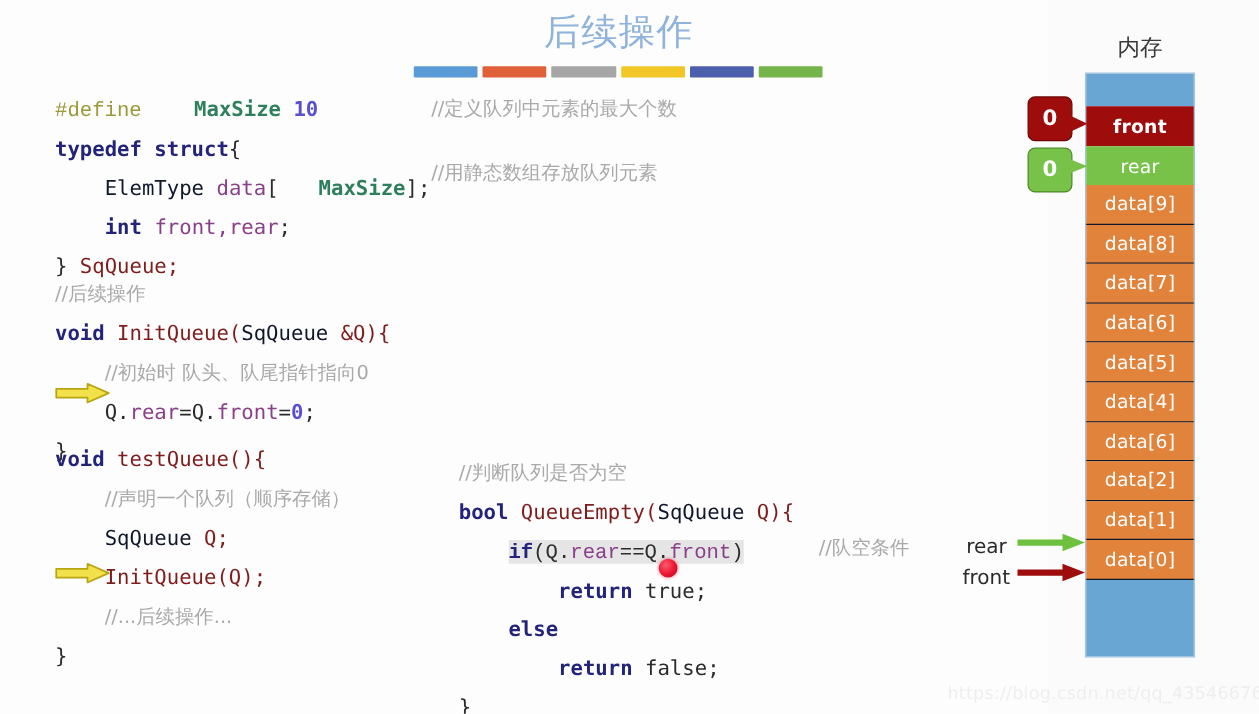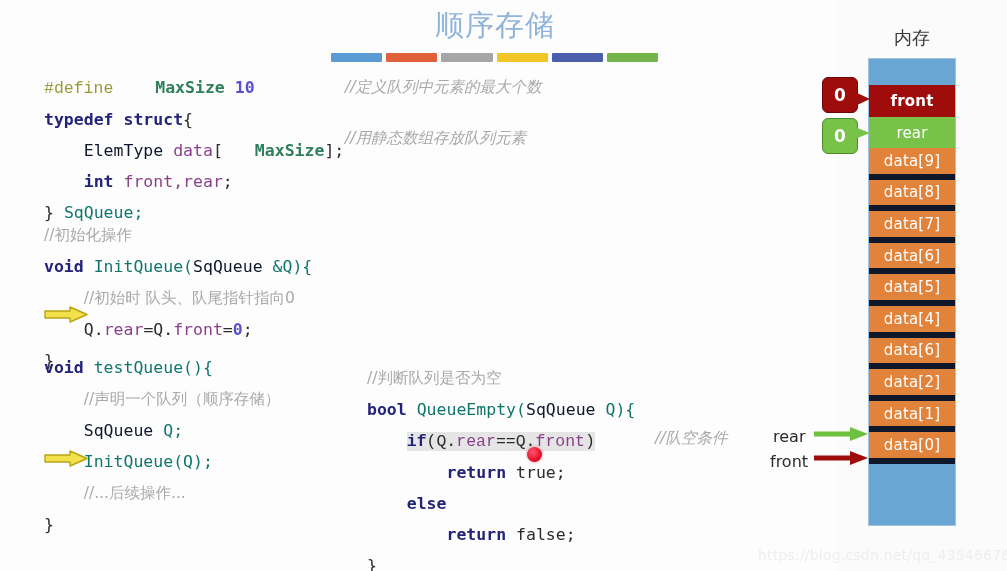--- a/index.html
+++ b/index.html
@@ -58,37 +58,36 @@
     white-space: pre;
     line-height: 31px;
     color: #3a3a3a;
   }
   .code .kw      { color: #23237a; font-weight: bold; }
   .code .def     { color: #9a9a38; font-family: Liberation Mono, monospace; }
   .code .macro   { color: #2e7f5b; font-weight: bold; padding-left: 32px; }
   .code .num     { color: #5a4fcf; font-weight: bold; text-align: center; }
   .code .type    { color: #0f172a; }
   .code .var     { color: #8a3f8a; }
-  .code .fn      { color: #0f766e; }
+  .code .fn      { color: #7f1d1d; }
   .code .plain   { color: #2b2b2b; }
   .code .cmt     { color: #a9a9a9; font-family: "DejaVu Sans", sans-serif; font-size: 15.5px; }
   .code .hl      { background: #e5e5e5; font-family: Liberation Mono, monospace; }
 
   #block-struct  { left: 44px;  top: 72px; }
   #block-init    { left: 44px;  top: 219px; }
   #block-test    { left: 44px;  top: 352px; }
   #block-empty   { left: 367px; top: 362px; }
 
   .cmt-line {
     position: absolute;
     font-family: "DejaVu Sans", sans-serif;
     font-size: 15.5px;
     color: #a9a9a9;
     white-space: pre;
-    font-style: italic;
   }
   #cmt-maxsize { left: 345px; top: 77px; }
   #cmt-array   { left: 345px; top: 128px; }
   #cmt-ptr     { left: 345px; top: 157px; }
   #cmt-empty-cond { left: 655px; top: 428px; }
 
   
   .yarrow {
     position: absolute;
     width: 44px;
@@ -146,21 +145,21 @@
     justify-content: center;
     font-family: "DejaVu Sans", sans-serif;
     font-size: 15px;
     color: #ffffff;
     letter-spacing: .2px;
   }
   .mem-cell.pad    { background: #6aa6d4; }
   .mem-cell.front  { background: #9e0c0c; height: 32px; font-weight: 600; }
   .mem-cell.rear   { background: #7ec champion; }
   .mem-cell.rear   { background: #79c24a; height: 31px; }
-  .mem-cell.data   { background: #e2833c; height: 31.6px; border-bottom: 6px solid #0f172a; }
+  .mem-cell.data   { background: #e2833c; height: 31.6px; border-bottom: 1px solid #0f172a; }
   .mem-cell.data:last-of-type { border-bottom: none; }
   .mem-cell.pad-top { height: 26px; }
 
   
   .callout {
     position: absolute;
     width: 34px;
     height: 34px;
     border-radius: 6px;
     display: flex;
@@ -219,41 +218,41 @@
     font-size: 14px;
     color: #eeeeee;
     letter-spacing: .2px;
   }
 </style>
 </head>
 <body>
 
 <div class="stage">
 
-  <div class="title">顺序存储</div>
+  <div class="title">后续操作</div>
 
   <div class="rulebar">
     <span style="background:#5b9bd5"></span>
     <span style="background:#e0603a"></span>
     <span style="background:#a6a6a6"></span>
     <span style="background:#f2c626"></span>
     <span style="background:#4c5fad"></span>
     <span style="background:#74b44a"></span>
   </div>
 
   <div class="code" id="block-struct"><span class="def">#define</span> <span class="macro">MaxSize</span> <span class="num">10</span>
 <span class="kw">typedef struct</span><span class="plain">{</span>
     <span class="type">ElemType</span> <span class="var">data</span><span class="plain">[</span><span class="macro">MaxSize</span><span class="plain">];</span>
     <span class="kw">int</span> <span class="var">front,rear</span><span class="plain">;</span>
 <span class="plain">} </span><span class="fn">SqQueue;</span></div>
 
   <div class="cmt-line" id="cmt-maxsize">//定义队列中元素的最大个数</div>
   <div class="cmt-line" id="cmt-array">//用静态数组存放队列元素</div>
 
-  <div class="code" id="block-init"><span class="cmt">//初始化操作</span>
+  <div class="code" id="block-init"><span class="cmt">//后续操作</span>
 <span class="kw">void</span> <span class="fn">InitQueue(</span><span class="type">SqQueue</span> <span class="fn">&amp;Q){</span>
     <span class="cmt">//初始时 队头、队尾指针指向0</span>
     <span class="plain">Q.</span><span class="var">rear</span><span class="plain">=Q.</span><span class="var">front</span><span class="plain">=</span><span class="num">0</span><span class="plain">;</span>
 <span class="plain">}</span></div>
 
   <div class="yarrow" id="yarrow-1">
     <svg width="44" height="17" viewBox="0 0 44 17">
       <polygon points="1,5 26,5 26,1 43,8.5 26,16 26,12 1,12" fill="#f2e14a" stroke="#b8a514" stroke-width="1.4" stroke-linejoin="round"></polygon>
     </svg>
   </div>

